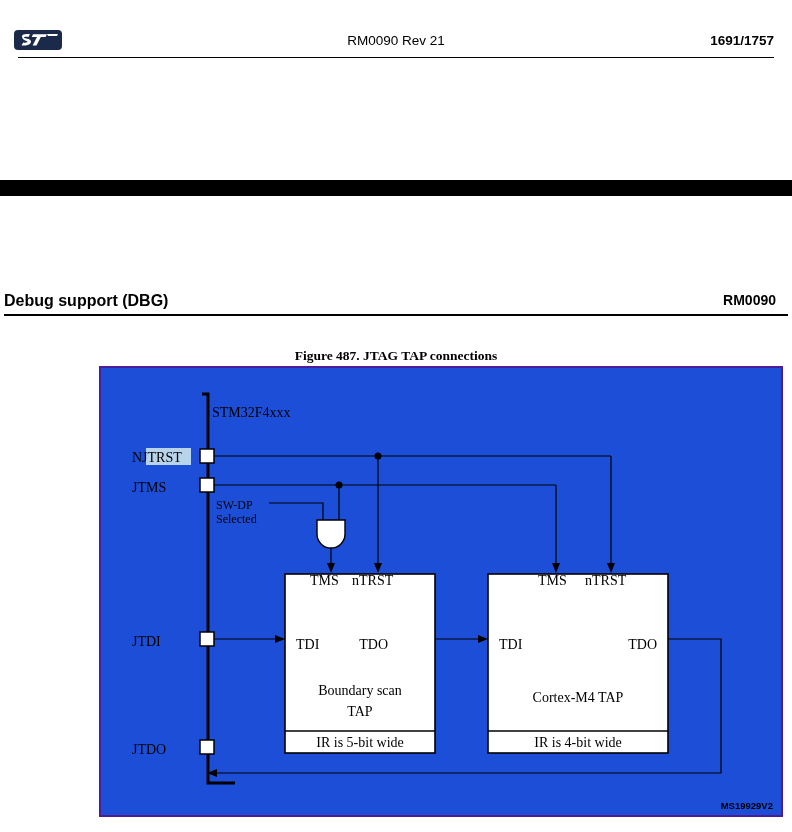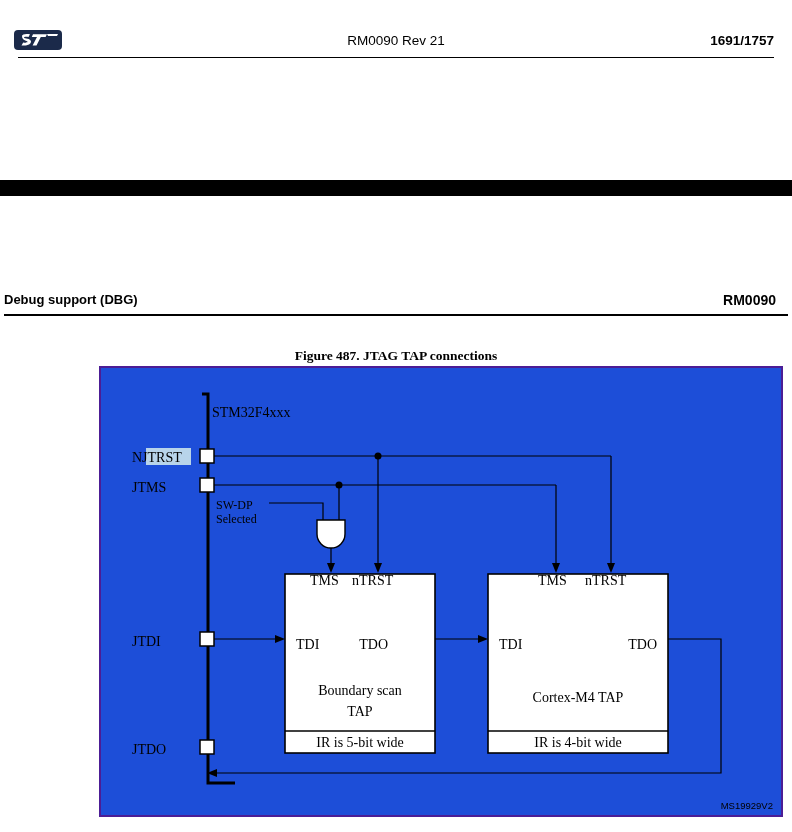--- a/index.html
+++ b/index.html
@@ -59,21 +59,21 @@
     width: 792px;
     height: 16px;
     background: #000;
   }
 
   
   .section-header-left {
     position: absolute;
     left: 4px; top: 292px;
     font-family: "Liberation Sans", sans-serif;
-    font-size: 13px;
+    font-size: 16px;
     font-weight: bold;
   }
   .section-header-right {
     position: absolute;
     right: 16px; top: 292px;
     font-family: "Liberation Sans", sans-serif;
     font-size: 14px;
     font-weight: bold;
     margin-left: 48px;
   }
@@ -105,21 +105,21 @@
   }
   .figure-svg {
     position: absolute;
     left: 0; top: 0;
   }
   .fig-caption-id {
     position: absolute;
     right: 8px; bottom: 4px;
     font-family: "Liberation Sans", sans-serif;
     font-size: 9.5px;
-    font-weight: normal;
+    font-weight: bold;
   }
 
   .svg-text {
     font-family: "Liberation Serif", serif;
     font-size: 14px;
     fill: #000;
   }
   .svg-text-sm {
     font-family: "Liberation Serif", serif;
     font-size: 12px;

